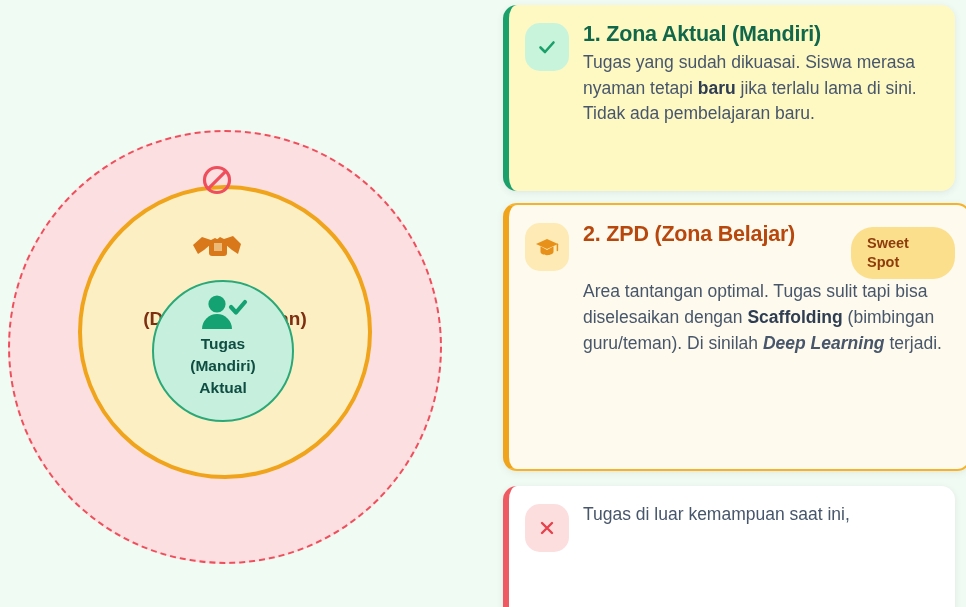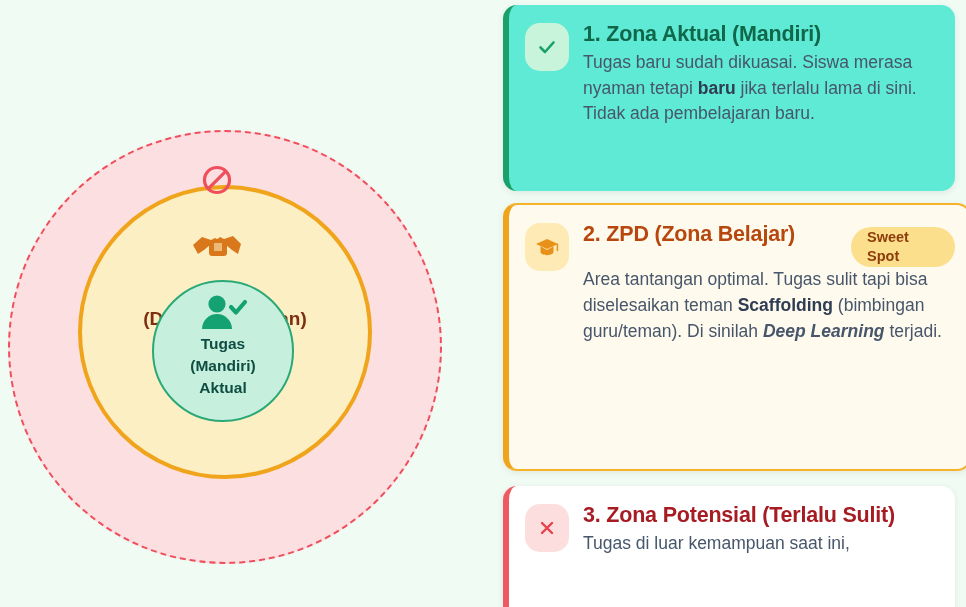--- a/index.html
+++ b/index.html
@@ -147,21 +147,21 @@
     display: flex;
     align-items: flex-start;
     padding: 16px 14px 16px 16px;
     overflow: hidden;
   }
 
   .card-1 {
     top: 5px;
     width: 452px;
     height: 186px;
-    background: #5eead4;
+    background: #fef9c3;
     border-left: 6px solid #1aa06a;
     box-shadow: 0 2px 7px rgba(30,60,50,0.09);
   }
 
   .card-2 {
     top: 203px;
     width: 468px;
     height: 268px;
     background: #fefaed;
     border: 2px solid #f5b22a;
@@ -223,21 +223,21 @@
     max-width: 252px;
   }
 
   .badge {
     flex: 0 0 auto;
     background: #fbdf8d;
     color: #8d3c0a;
     font-size: 14.5px;
     font-weight: bold;
     line-height: 1.32;
-    padding: 1px 16px;
+    padding: 7px 16px;
     border-radius: 22px;
     width: 104px;
     margin-top: 6px;
   }
 
   .card-desc {
     font-size: 17.5px;
     line-height: 1.47;
     color: #47566b;
   }
@@ -297,47 +297,46 @@
   <div class="cards">
 
     <div class="card card-1">
       <div class="card-icon icon-bg-green">
         <svg width="22" height="22" viewBox="0 0 22 22">
           <path d="M4.5 11.5 L9 16 L17.5 6.5" fill="none" stroke="#1aa06a" stroke-width="2.6" stroke-linecap="round" stroke-linejoin="round"></path>
         </svg>
       </div>
       <div class="card-body">
         <div class="card-title title-green">1. Zona Aktual (Mandiri)</div>
-        <div class="card-desc"><span>Tugas baru sudah dikuasai. Siswa merasa nyaman tetapi </span><b>baru</b><span> jika terlalu lama di sini. Tidak ada pembelajaran baru.</span></div>
+        <div class="card-desc"><span>Tugas yang sudah dikuasai. Siswa merasa nyaman tetapi </span><b>baru</b><span> jika terlalu lama di sini. Tidak ada pembelajaran baru.</span></div>
       </div>
     </div>
 
     <div class="card card-2">
       <div class="card-icon icon-bg-amber">
         <svg width="24" height="22" viewBox="0 0 24 22">
           <path d="M12 3 L23 8 L12 13 L1 8 Z" fill="#e8911a"></path>
           <path d="M5.5 10.2 v5.6 c0 2 3.2 3.4 6.5 3.4 s6.5 -1.4 6.5 -3.4 v-5.6 L12 14 Z" fill="#e8911a"></path>
           <path d="M22.4 8.3 v6.2" stroke="#e8911a" stroke-width="1.5" stroke-linecap="round" fill="none"></path>
         </svg>
       </div>
       <div class="card-body">
         <div class="card-title-row">
           <div class="card-title title-orange">2. ZPD (Zona Belajar)</div>
           <div class="badge">Sweet Spot</div>
         </div>
-        <div class="card-desc"><span>Area tantangan optimal. Tugas sulit tapi bisa diselesaikan teman </span><b>Scaffolding</b><span> (bimbingan guru/teman). Di sinilah </span><i>Deep Learning</i><span> terjadi.</span></div>
+        <div class="card-desc"><span>Area tantangan optimal. Tugas sulit tapi bisa diselesaikan dengan </span><b>Scaffolding</b><span> (bimbingan guru/teman). Di sinilah </span><i>Deep Learning</i><span> terjadi.</span></div>
       </div>
     </div>
 
     <div class="card card-3">
       <div class="card-icon icon-bg-red">
         <svg width="20" height="20" viewBox="0 0 20 20">
           <path d="M5 5 L15 15 M15 5 L5 15" fill="none" stroke="#e8414d" stroke-width="2.4" stroke-linecap="round"></path>
         </svg>
       </div>
       <div class="card-body">
-        <div class="card-title title-red">3. Zona Potensial (Terlalu Sulit)</div>
         <div class="card-desc"><span>Tugas di luar kemampuan saat ini,</span></div>
       </div>
     </div>
 
   </div>
 </div>
 
 </body></html>

